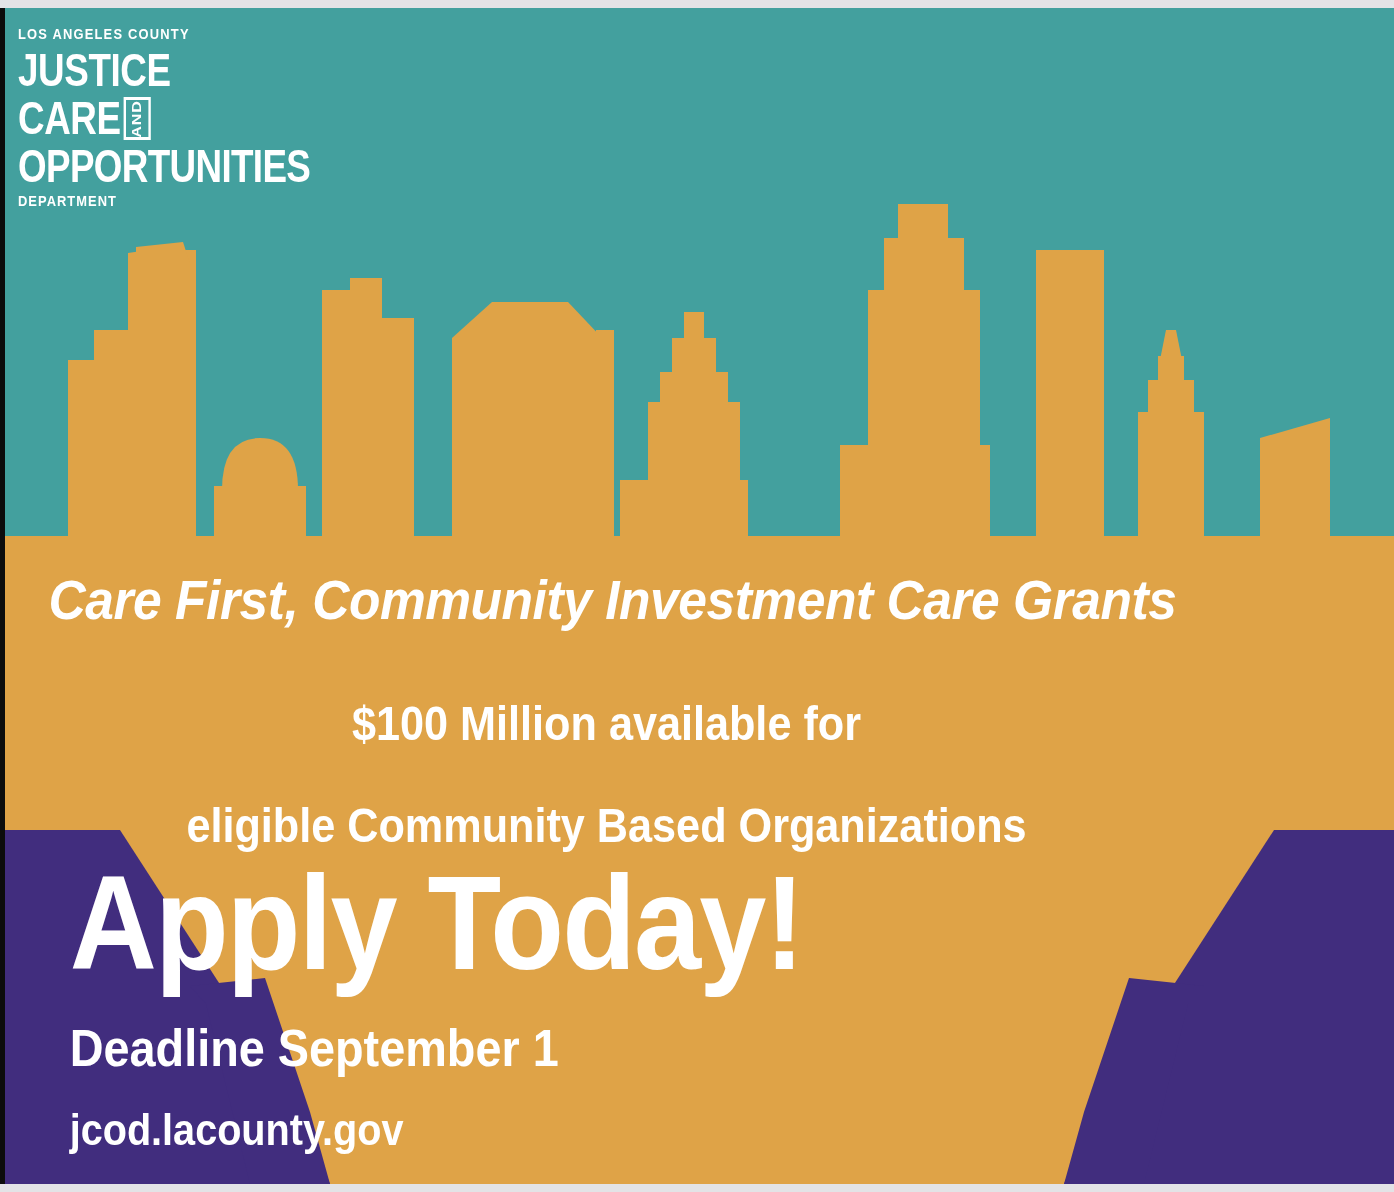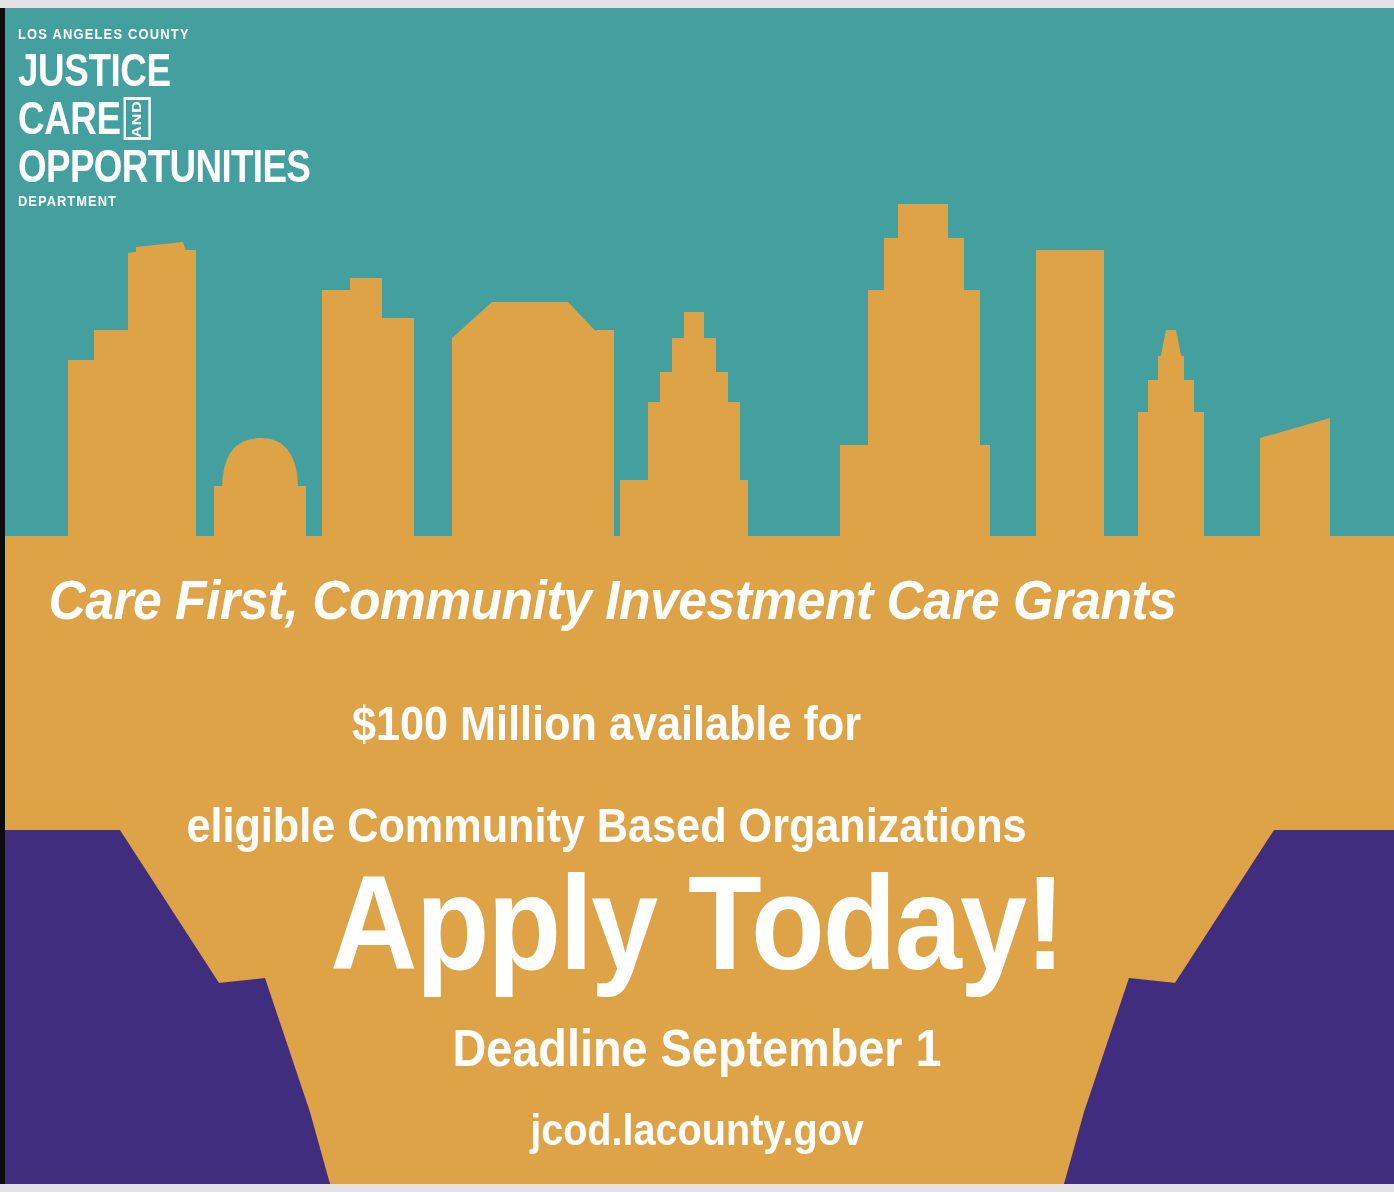--- a/index.html
+++ b/index.html
@@ -200,21 +200,21 @@
   }
   .subline.one { padding-top: 72px; }
   .subline.two { padding-top: 54px; }
 
   .cta {
     position: absolute;
     left: 0;
     top: 856px;
     width: 1394px;
     z-index: 26;
-    text-align: center;
+    text-align: left;
     color: #ffffff;
     user-select: none;
   }
   .cta-main {
     font-size: 134px;
     font-weight: bold;
     line-height: 1;
     letter-spacing: -2px;
     transform: scaleX(0.90);
     margin: 0;

